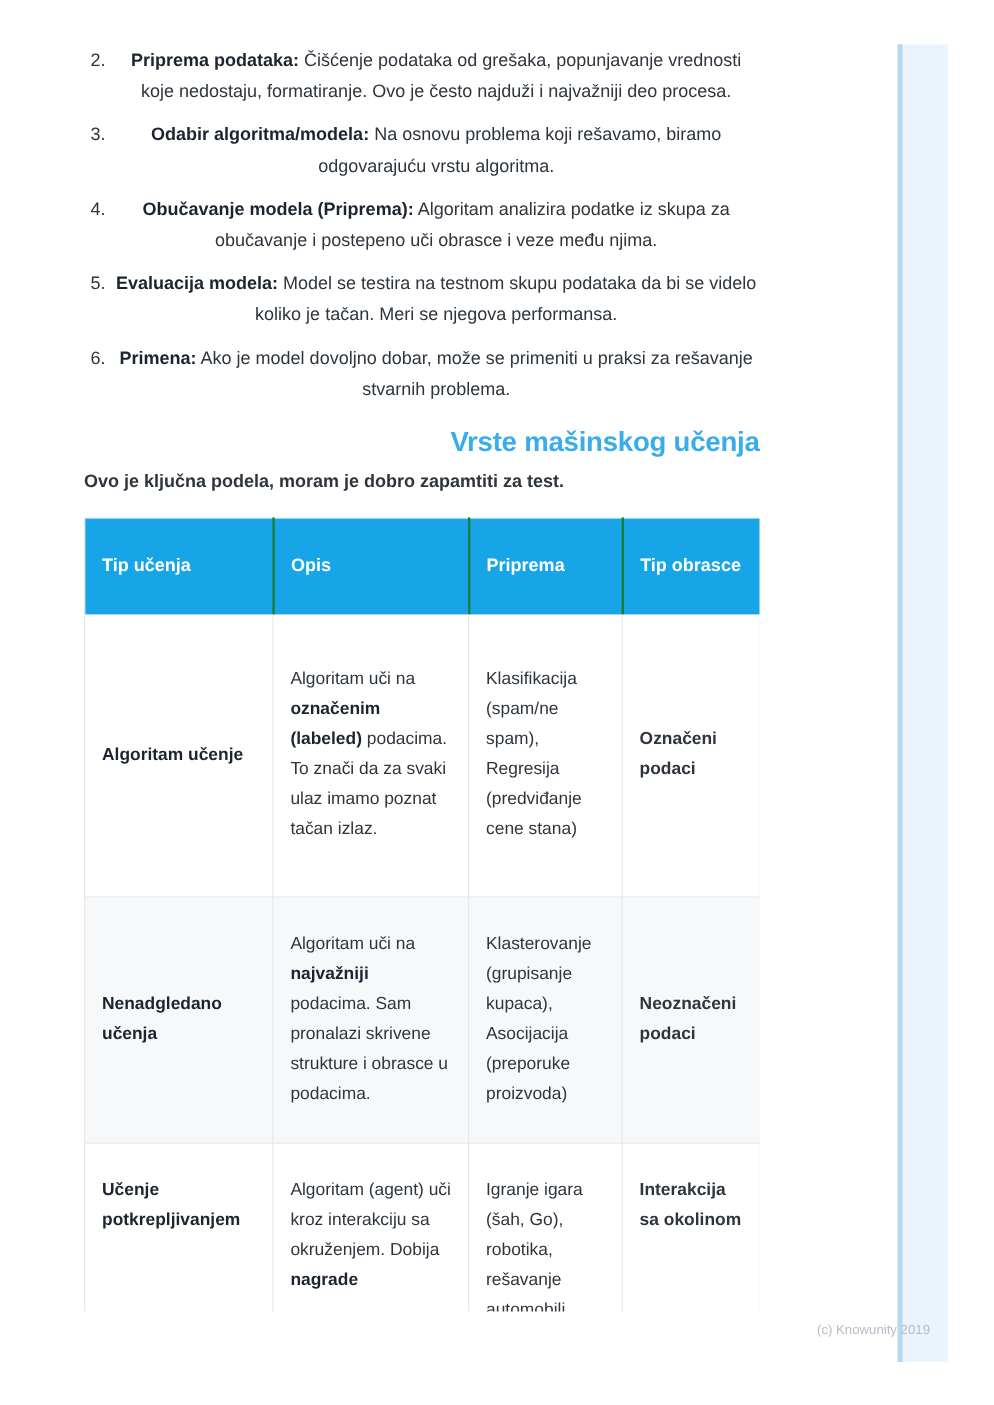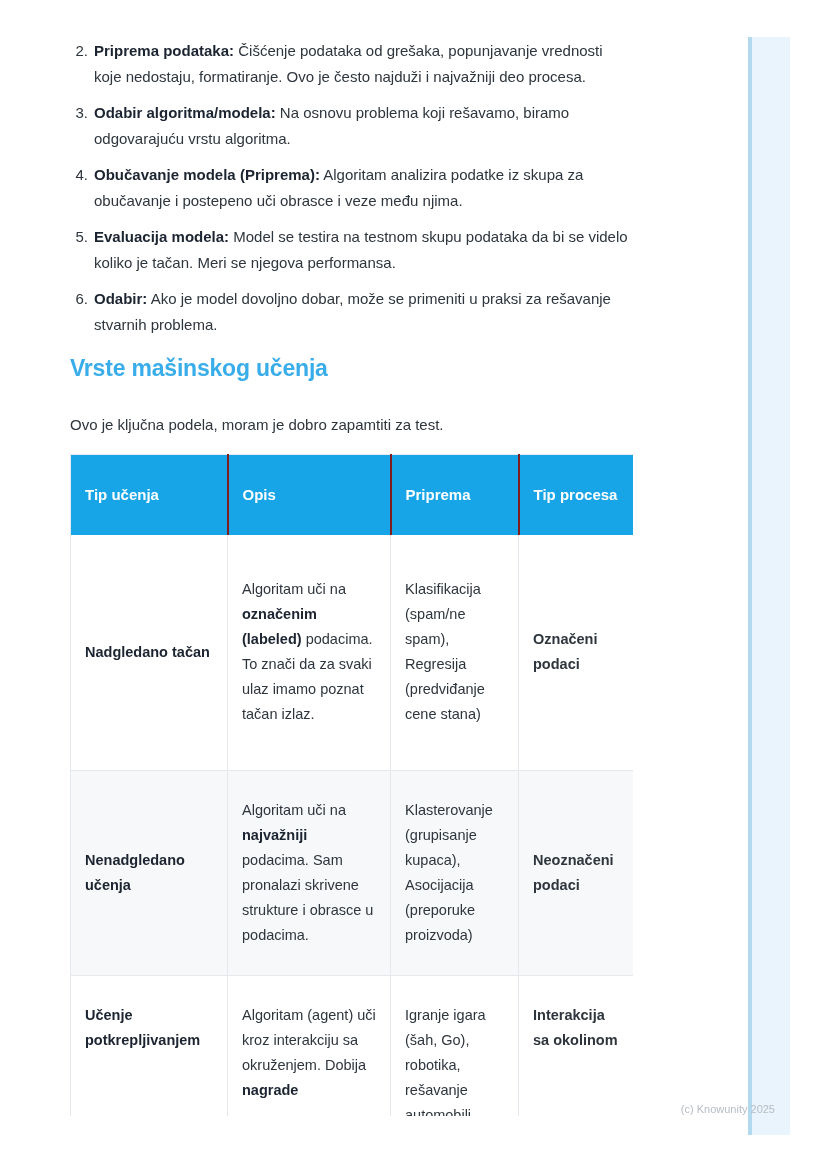--- a/index.html
+++ b/index.html
@@ -13,42 +13,42 @@
     position:absolute; left:748px; top:37px; width:42px; height:1098px;
     background:var(--strip-fill,#e9f4fc);
     border-left:4px solid var(--strip-edge,#b3d9ef);
     z-index:1;
   }
   .content { position:absolute; left:70px; top:38px; width:563px; z-index:2; }
 
   
   .oli { display:flex; margin-bottom:10px; font-size:15px; line-height:26px; }
   .oli .num { flex:none; width:18px; text-align:right; margin-right:6px; }
-  .oli .li-body { flex:1; }
+  .oli .li-body { flex:1;text-align:center; }
   .b { font-weight:700; color:var(--bold-text,#1b2430); }
 
   .section-heading {
     margin-top:15px; font-size:23px; line-height:30px; font-weight:700;
-    color:var(--heading-blue,#38ade9); letter-spacing:-0.2px;
+    color:var(--heading-blue,#38ade9); letter-spacing:-0.2px;text-align:right;
   }
-  .intro { margin-top:30px; font-size:15px; line-height:24px; }
+  .intro { margin-top:7px; font-size:15px; line-height:24px;font-weight:bold; }
 
   
   .table-wrap { margin-top:17px; max-height:662px; overflow:hidden; }
   table {
     width:563px; table-layout:fixed; border-collapse:collapse;
     font-size:14.5px; line-height:25px;
     border:1px solid var(--table-border,#e5e8ec);
   }
   col.c1{width:157px} col.c2{width:163px} col.c3{width:128px} col.c4{width:115px}
   thead th {
     background:var(--accent-blue,#17a5e8); color:#ffffff;
     font-weight:600; font-size:15px; text-align:left;
     padding:10px 14px; height:80px; vertical-align:middle;
-    border-right:2px solid #7f1d1d;
+    border-right:2px solid #15803d;
   }
   thead th:last-child { border-right:none; }
   tbody td {
     padding:27px 14px; vertical-align:middle;
     border-right:1px solid var(--table-border,#e5e8ec);
     border-bottom:1px solid var(--table-border,#e5e8ec);
     word-wrap:break-word;
   }
   tbody td:last-child { border-right:none;font-weight:bold; }
   tbody tr.alt { background:var(--row-alt-bg,#f7f8f9); }
@@ -79,47 +79,47 @@
       <div class="oli">
         <span class="num">4.</span>
         <div class="li-body"><span class="b">Obučavanje modela (Priprema):</span><span> Algoritam analizira podatke iz skupa za obučavanje i postepeno uči obrasce i veze među njima.</span></div>
       </div>
       <div class="oli">
         <span class="num">5.</span>
         <div class="li-body"><span class="b">Evaluacija modela:</span><span> Model se testira na testnom skupu podataka da bi se videlo koliko je tačan. Meri se njegova performansa.</span></div>
       </div>
       <div class="oli">
         <span class="num">6.</span>
-        <div class="li-body"><span class="b">Odabir:</span><span> Ako je model dovoljno dobar, može se primeniti u praksi za rešavanje stvarnih problema.</span></div>
+        <div class="li-body"><span class="b">Primena:</span><span> Ako je model dovoljno dobar, može se primeniti u praksi za rešavanje stvarnih problema.</span></div>
       </div>
     </div>
 
   <h2 class="section-heading">Vrste mašinskog učenja</h2>
 
   <p class="intro">Ovo je ključna podela, moram je dobro zapamtiti za test.</p>
 
   <div class="table-wrap">
     <table>
       <colgroup>
           <col class="c1">
           <col class="c2">
           <col class="c3">
           <col class="c4">
         </colgroup>
       <thead>
         <tr id="thead-row">
             <th>Tip učenja</th>
             <th>Opis</th>
             <th>Priprema</th>
-            <th>Tip procesa</th>
+            <th>Tip obrasce</th>
           </tr>
       </thead>
       <tbody id="tbody">
           <tr>
-            <td><span class="b">Nadgledano tačan</span></td>
+            <td><span class="b">Algoritam učenje</span></td>
             <td><span>Algoritam uči na </span><span class="b">označenim (labeled)</span><span> podacima. To znači da za svaki ulaz imamo poznat tačan izlaz.</span></td>
             <td><span>Klasifikacija (spam/ne spam), Regresija (predviđanje cene stana)</span></td>
             <td><span>Označeni podaci</span></td>
           </tr>
           <tr class="alt">
             <td><span class="b">Nenadgledano učenja</span></td>
             <td><span>Algoritam uči na </span><span class="b">najvažniji</span><span> podacima. Sam pronalazi skrivene strukture i obrasce u podacima.</span></td>
             <td><span>Klasterovanje (grupisanje kupaca), Asocijacija (preporuke proizvoda)</span></td>
             <td><span>Neoznačeni podaci</span></td>
           </tr>
@@ -127,13 +127,13 @@
             <td><span class="b">Učenje potkrepljivanjem</span></td>
             <td><span>Algoritam (agent) uči kroz interakciju sa okruženjem. Dobija </span><span class="b">nagrade</span></td>
             <td><span>Igranje igara (šah, Go), robotika, rešavanje automobili</span></td>
             <td><span>Interakcija sa okolinom</span></td>
           </tr>
         </tbody>
     </table>
   </div>
 </div>
 
-<div class="footer-credit">(c) Knowunity 2025</div>
+<div class="footer-credit">(c) Knowunity 2019</div>
 
 </body></html>

